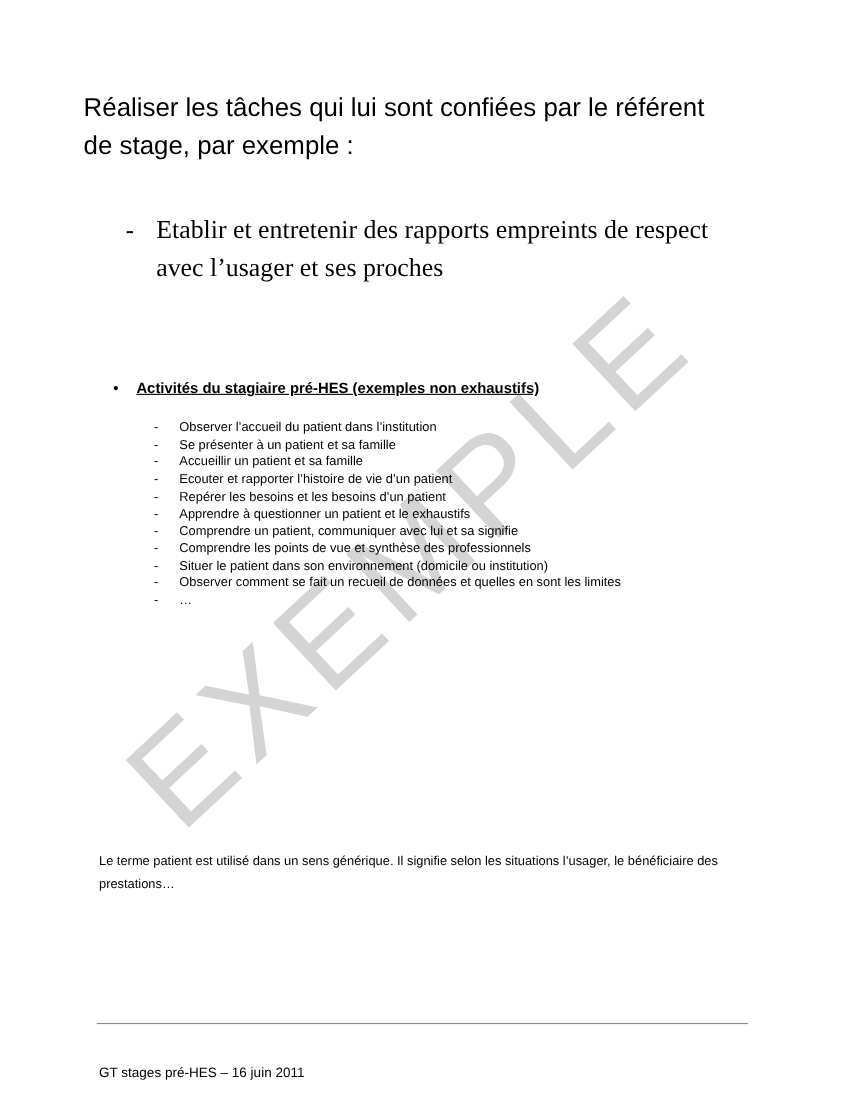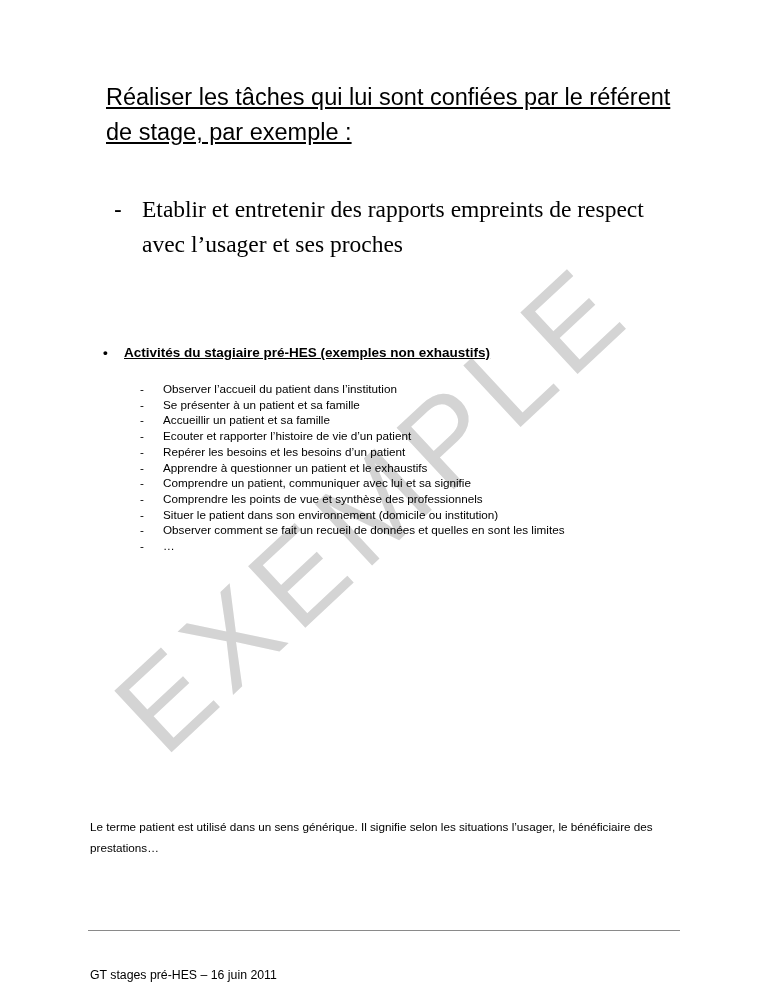--- a/index.html
+++ b/index.html
@@ -30,26 +30,25 @@
     }
 
     .content {
       position: absolute;
       inset: 0;
       z-index: 2;
     }
 
     .title {
       position: absolute;
-      left: 106px;
+      left: 76px;
       top: 80px;
       width: 585px;
       font-size: 23.5px;
       line-height: 35px;
-      text-decoration: underline;
     }
 
     .main-item {
       position: absolute;
       left: 114px;
       top: 192px;
       width: 565px;
       display: flex;
       font-size: 23.5px;
       line-height: 35px;
@@ -76,21 +75,21 @@
       font-size: 11.7px;
       line-height: 15.7px;
     }
     .activity-item { display: flex; }
     .activity-item .dash { flex: 0 0 23px; }
     .activity-item .item-text { flex: 1; }
 
     .footnote {
       position: absolute;
       left: 90px;
-      top: 816px;
+      top: 772px;
       width: 592px;
       font-size: 11.7px;
       line-height: 21px;
     }
 
     .divider {
       position: absolute;
       left: 88px;
       top: 930px;
       width: 592px;

